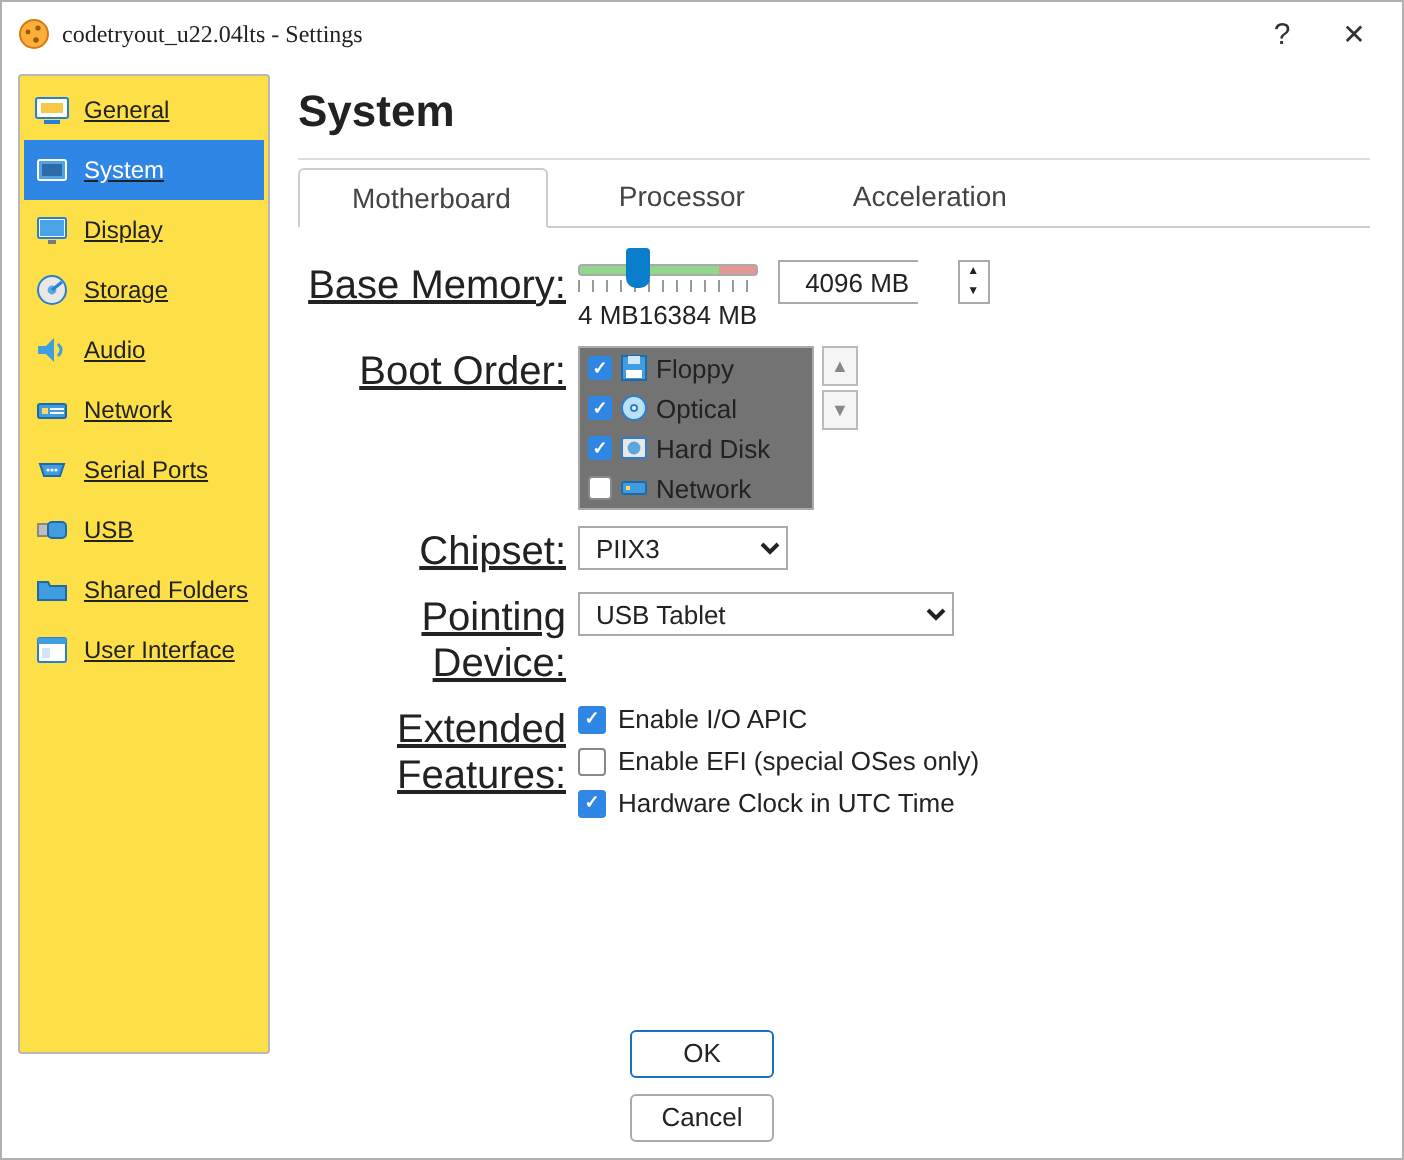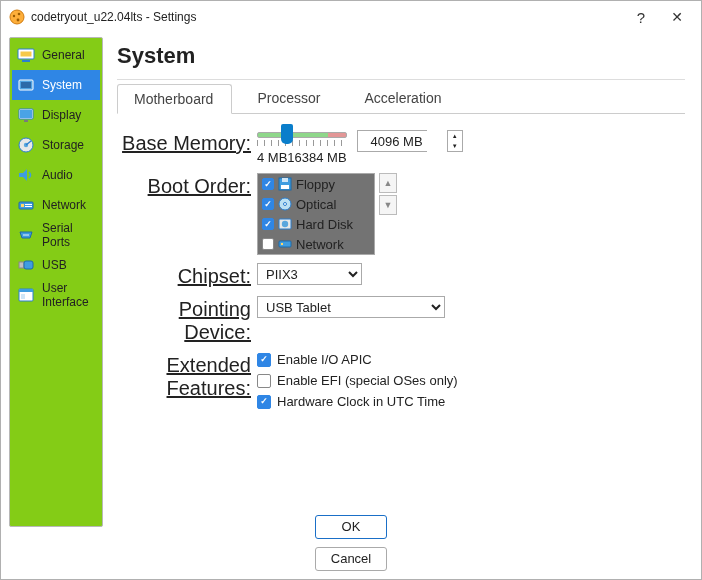--- a/index.html
+++ b/index.html
@@ -1,36 +1,36 @@
 <!DOCTYPE html>
 <html><head>
 <meta charset="utf-8">
 <style>
   * { box-sizing: border-box; margin: 0; padding: 0; font-family: "Segoe UI", Tahoma, Arial, sans-serif; font-size: 13px; color: #222; }
   body { background: #fff; width: 702px; height: 580px; overflow: hidden; border: 1px solid #b0b0b0; }
   .titlebar { height: 32px; display: flex; align-items: center; padding: 0 6px 0 8px; }
   .titlebar .icon { width: 16px; height: 16px; margin-right: 6px; }
-  .titlebar .title { flex: 1; font-size: 12px; }
+  .titlebar .title { flex: 1; font-size: 12px; font-family: Liberation Serif, serif; }
   .titlebar .tbtn { width: 36px; text-align: center; font-size: 14px; color: #333; cursor: default; }
   .titlebar .help { font-size: 15px; }
 
   .content { display: flex; height: 502px; padding: 4px 8px 8px 8px; }
-  .sidebar { width: 94px; border: 1px solid #b8b8b8; border-radius: 2px; padding: 2px; background: #84cc16; }
+  .sidebar { width: 126px; border: 1px solid #b8b8b8; border-radius: 2px; padding: 2px; background: #fde047; text-decoration: underline; }
   .sb-item { display: flex; align-items: center; height: 30px; padding: 0 4px; cursor: default; }
   .sb-item.selected { background: #2f86e5; }
   .sb-item.selected span { color: #fff; }
   .sb-icon { width: 20px; height: 20px; margin-right: 6px; display: inline-flex; align-items: center; justify-content: center; }
   .sb-label { font-size: 12px; }
 
   .main { flex: 1; padding: 4px 8px 0 14px; }
   .page-title { font-size: 22px; font-weight: 600; margin: 2px 0 10px 0; }
   .divider { border: none; border-top: 1px solid #ddd; margin: 0 0 4px 0; }
 
   .tabs { display: flex; align-items: flex-end; border-bottom: 1px solid #ccc; height: 30px; }
-  .tab { padding: 6px 18px 6px 16px; font-size: 14px; color: #444; border: 1px solid transparent; cursor: default; margin-right: 8px; }
+  .tab { padding: 6px 18px 6px 26px; font-size: 14px; color: #444; border: 1px solid transparent; cursor: default; margin-right: 8px; }
   .tab.active { border: 1px solid #ccc; border-bottom: 1px solid #fff; border-radius: 3px 3px 0 0; background: #fff; position: relative; top: 1px; }
 
   .form { margin-top: 16px; }
   .row { display: flex; margin-bottom: 8px; }
   .label { width: 140px; text-align: right; padding-right: 6px; font-size: 20px; padding-top: 2px; text-decoration: underline; }
   .field { flex: 1; display: flex; flex-direction: column; font-size: 14px; }
 
   
   .slider-row .field { flex-direction: row; align-items: center; }
   .slider-wrap { flex: 1; position: relative; margin-right: 10px; }
@@ -158,20 +158,28 @@
           <svg width="20" height="20">
             <rect x="3" y="7" width="5" height="6" fill="#bfbfbf" stroke="#888"></rect>
             <rect x="8" y="6" width="9" height="8" rx="2" fill="#3f9de0" stroke="#1e6aa8"></rect>
           </svg>
         </span>
       <span class="sb-label">USB</span>
     </div>
     <div class="sb-item">
       <span class="sb-icon">
           <svg width="20" height="20">
+            <path d="M3 6 L8 6 L9 8 L17 8 L17 15 L3 15 Z" fill="#3f9de0" stroke="#1e6aa8"></path>
+          </svg>
+        </span>
+      <span class="sb-label">Shared Folders</span>
+    </div>
+    <div class="sb-item">
+      <span class="sb-icon">
+          <svg width="20" height="20">
             <rect x="3" y="4" width="14" height="12" rx="1" fill="#fff" stroke="#2b7fd0"></rect>
             <rect x="3" y="4" width="14" height="3" fill="#3f9de0"></rect>
             <rect x="5" y="9" width="4" height="5" fill="#cfe6f7"></rect>
           </svg>
         </span>
       <span class="sb-label">User Interface</span>
     </div>
   </div>
 
   <div class="main">

